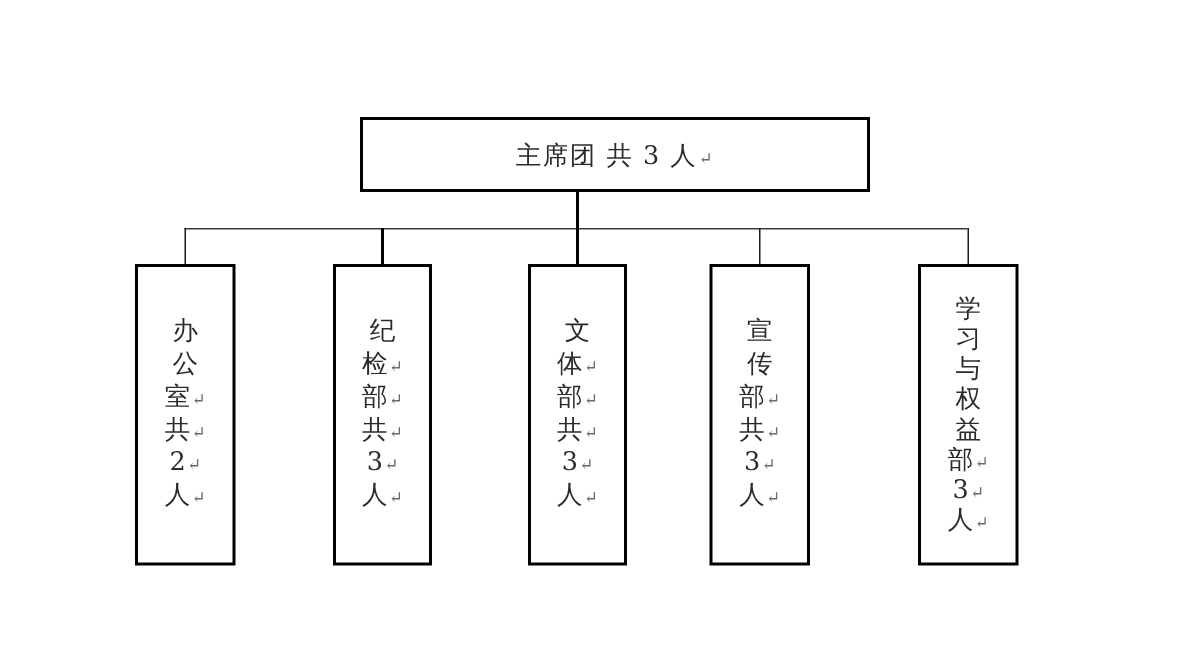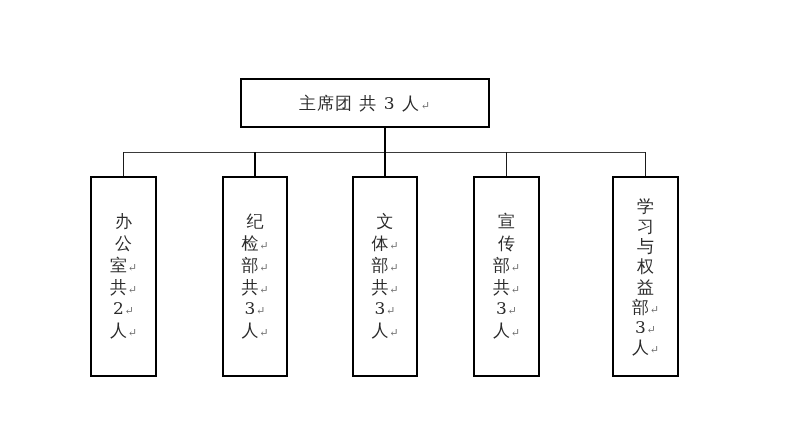--- a/index.html
+++ b/index.html
@@ -21,21 +21,21 @@
   
   .box {
     position: absolute;
     box-sizing: border-box;
     background: #ffffff;
     border: 2px solid #000000;
   }
   .root-box {
     left: 240px;
     top: 78px;
-    width: 250px;
+    width: 340px;
     height: 50px;
     display: flex;
     align-items: center;
     justify-content: center;
   }
   .root-label {
     font-size: 17px;
     color: #2b2b2b;
     letter-spacing: 1px;
     white-space: nowrap;

